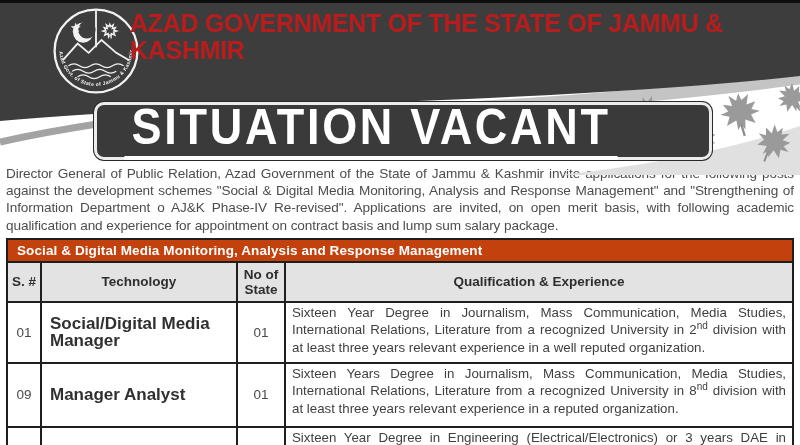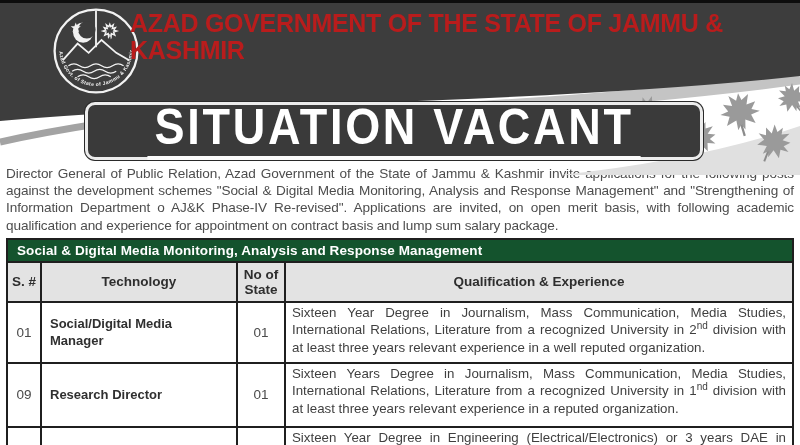--- a/index.html
+++ b/index.html
@@ -11,23 +11,23 @@
   .header-zone{position:relative; height:160px;}
   .decor{position:absolute; left:0; top:0; width:800px; height:175px; pointer-events:none;}
   .emblem{position:absolute; left:50px; top:5px; width:92px; height:92px;}
   .title-block{
     position:absolute; left:120px; top:10px; width:660px;
     text-align:left; color:#b91c1c; font-weight:bold;
     font-size:25px; line-height:27px; letter-spacing:-0.3px;
   }
   .title-l1{max-width:640px; margin:0 auto;}
   .banner-box{
-    position:absolute; left:85px; top:102px; width:612px; height:52px;
+    position:absolute; left:94px; top:102px; width:612px; height:52px;
     background:#3a3a3a; border:3px solid #ececec; border-radius:10px;
-    display:flex; align-items:center; justify-content:center;
+    display:flex; align-items:center; justify-content:flex-start;
     box-shadow:0 0 0 1px #2a2a2a;
   }
   .banner-text{
     display:inline-block; color:#ffffff; font-weight:bold;
     font-size:50px; line-height:1; letter-spacing:3px;
     transform:scaleX(0.9); transform-origin:center;
     border-bottom:4px solid #fbfbfb; padding:0 8px 4px;
     white-space:nowrap;
   }
   
@@ -35,31 +35,31 @@
     margin:5px 6px 3px 6px; color:#4d4d4d;
     font-size:13.6px; line-height:17.2px; text-align:justify;
     letter-spacing:-0.1px;
   }
   
   .vacancy-table{
     width:788px; margin:4px 6px 0 6px; border-collapse:collapse; table-layout:fixed;
   }
   .vacancy-table td, .vacancy-table th{border:2px solid #1f1f1f;}
   .section-row td{
-    background:#14532d; color:#ffffff; font-weight:bold;
+    background:#c2410c; color:#ffffff; font-weight:bold;
     font-size:13.5px; text-align:left; padding:3px 4px 3px 9px;
     letter-spacing:0.1px;
   }
   .head-row th{
     background:#e3e3e3; color:#2e2e2e; font-weight:bold;
     font-size:13.5px; line-height:15px; height:34px; text-align:center;
     padding:2px;
   }
   td.sn{ text-align:center; color:#4a4a4a; font-size:13.5px; }
-  td.desc{ font-weight:bold; color:#303030; font-size:13px; padding:2px 8px; line-height:17px;}
+  td.desc{ font-weight:bold; color:#303030; font-size:17px; padding:2px 8px; line-height:17px;}
   td.posts{ text-align:center; color:#4a4a4a; font-size:13.5px; }
   td.qual{
     font-size:13.3px; color:#3f3f3f; padding:1px 6px 3px 6px;
     text-align:justify; line-height:17.4px; vertical-align:top;
   }
   tr.row-a td{height:55px;}
   tr.row-b td{height:58px;}
   sup{font-size:10px; line-height:0;}
 </style>
 </head>
@@ -157,23 +157,23 @@
 
       <tr class="row-a">
         <td class="sn">01</td>
         <td class="desc">Social/Digital Media Manager</td>
         <td class="posts">01</td>
         <td class="qual"><span>Sixteen Year Degree in Journalism, Mass Communication, Media Studies, International Relations, Literature from a recognized University in 2</span><sup>nd</sup><span> division with at least three years relevant experience in a well reputed organization.</span></td>
       </tr>
 
       <tr class="row-b">
         <td class="sn">09</td>
-        <td class="desc">Research Director</td>
+        <td class="desc">Manager Analyst</td>
         <td class="posts">01</td>
-        <td class="qual"><span>Sixteen Years Degree in Journalism, Mass Communication, Media Studies, International Relations, Literature from a recognized University in 1</span><sup>nd</sup><span> division with at least three years relevant experience in a reputed organization.</span></td>
+        <td class="qual"><span>Sixteen Years Degree in Journalism, Mass Communication, Media Studies, International Relations, Literature from a recognized University in 8</span><sup>nd</sup><span> division with at least three years relevant experience in a reputed organization.</span></td>
       </tr>
 
       <tr class="row-a">
         <td class="sn">03</td>
         <td class="desc">Studio Engineer</td>
         <td class="posts">01</td>
         <td class="qual"><span>Sixteen Year Degree in Engineering (Electrical/Electronics) or 3 years DAE in Electronics Technology or equivalent qualification from a recognized University.</span><sup></sup><span></span></td>
       </tr>
     </tbody>
   </table>

